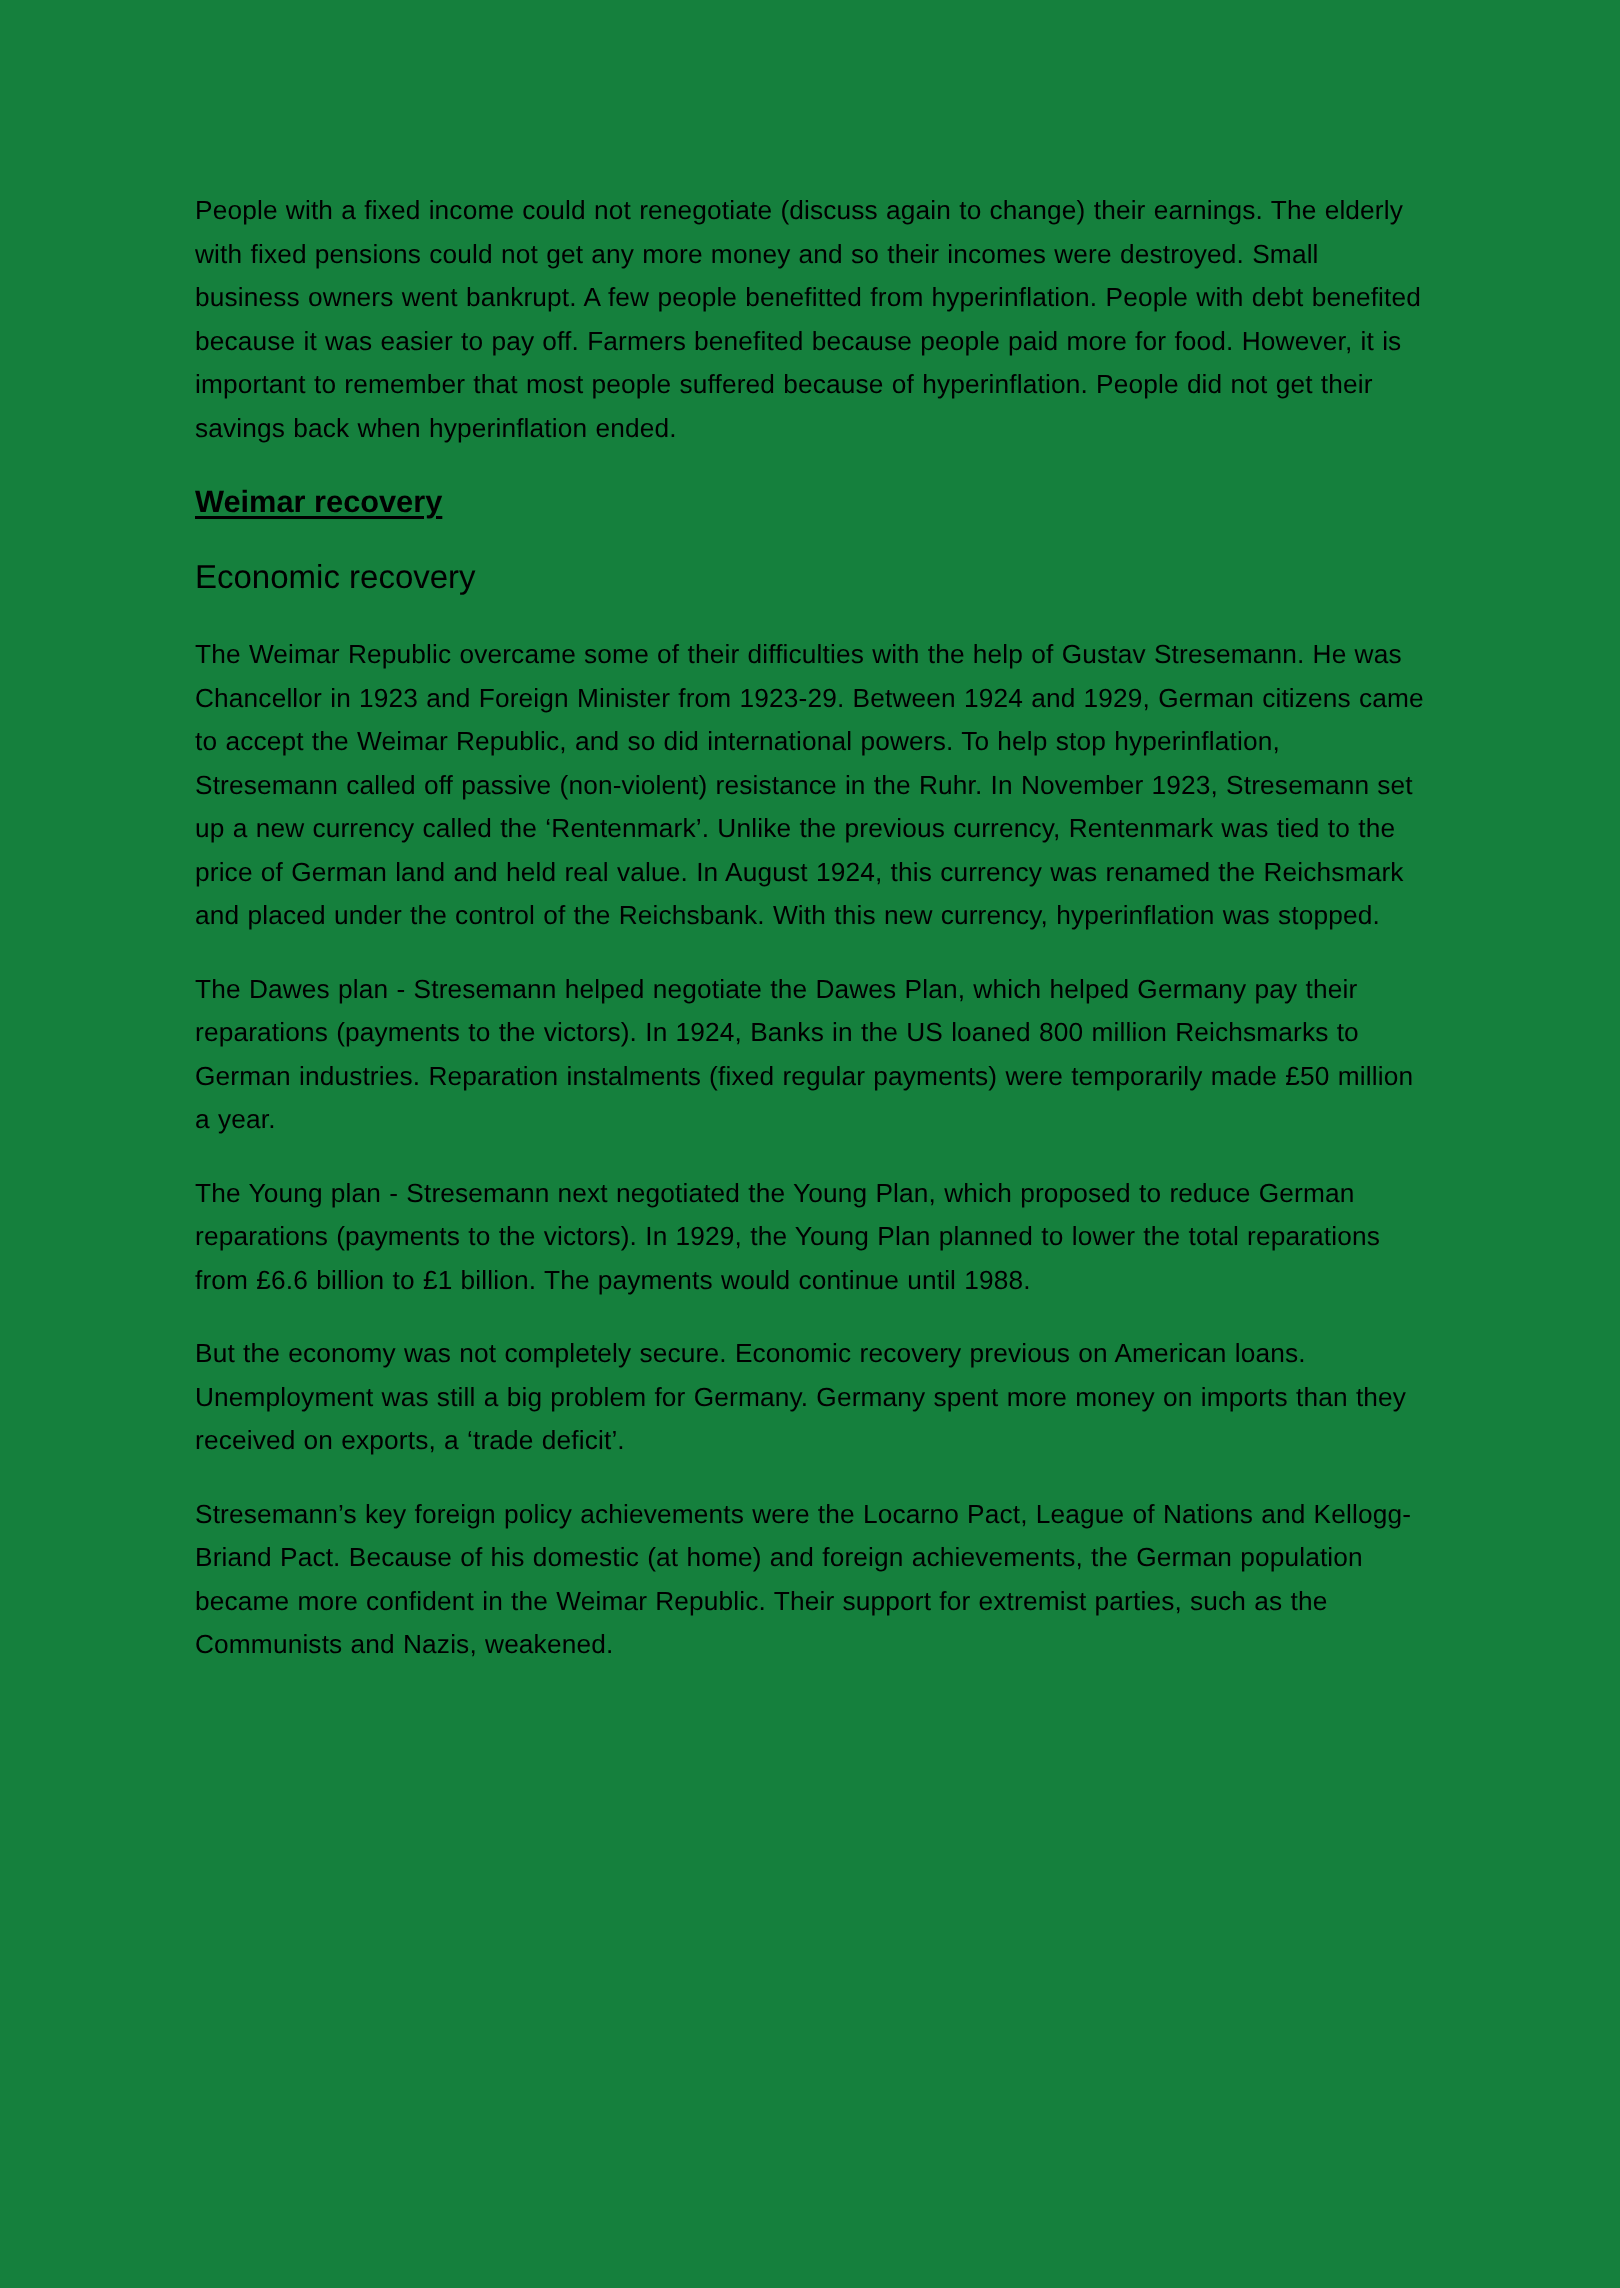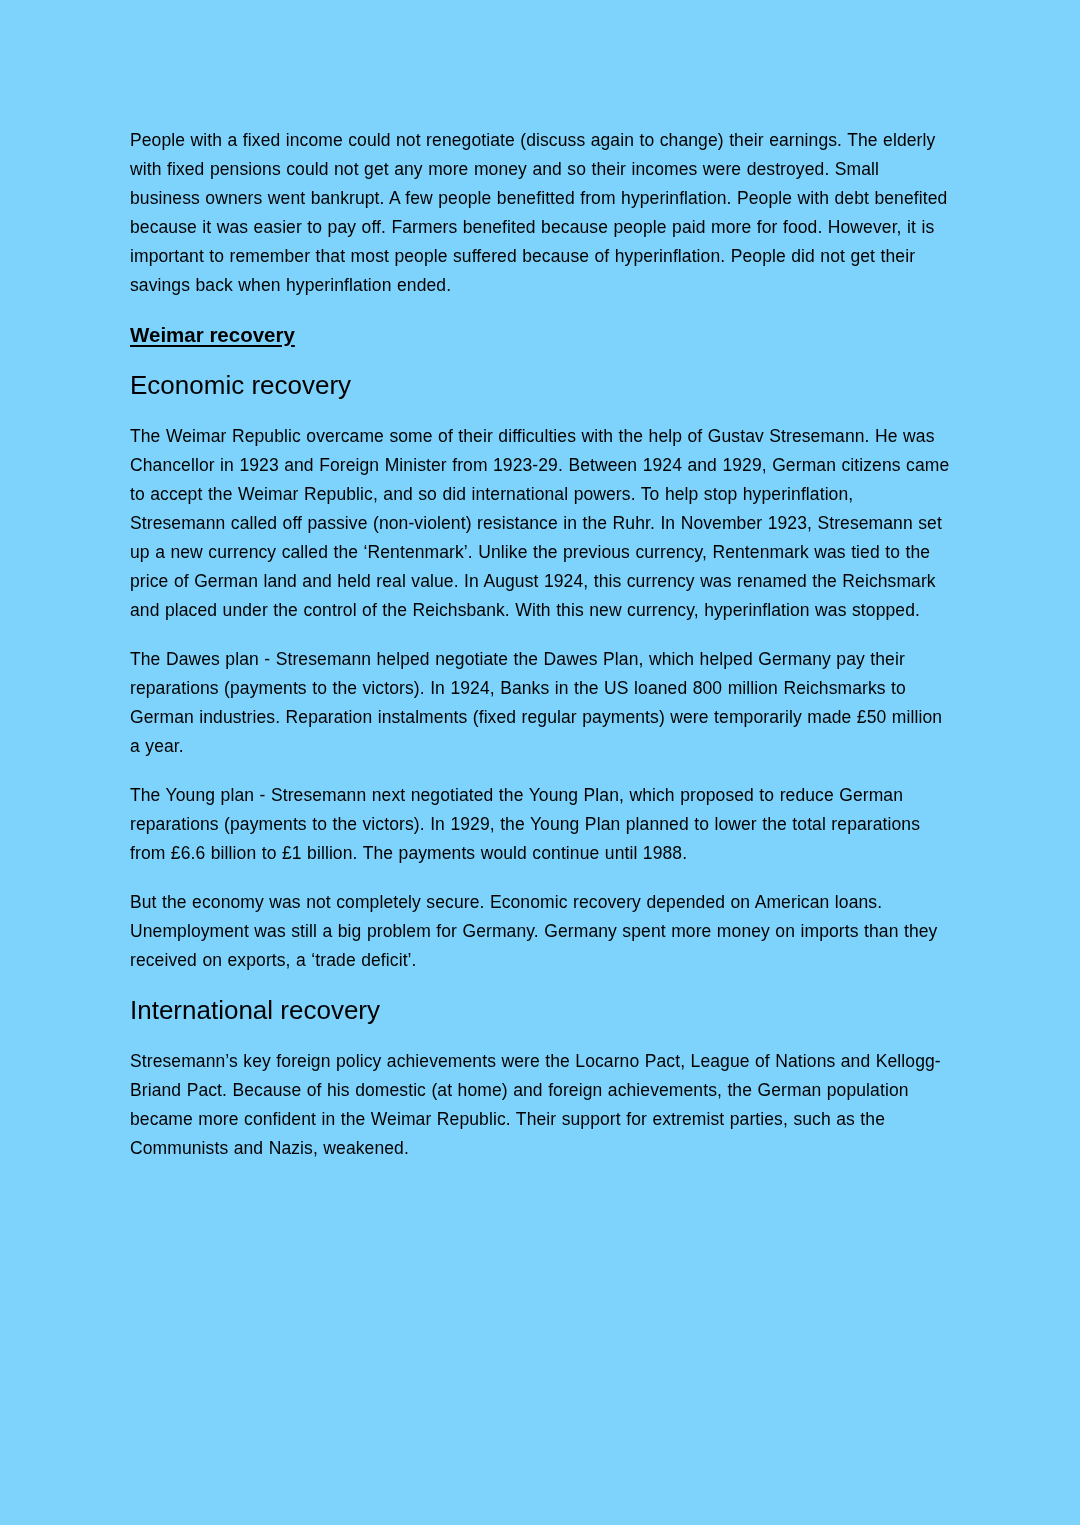--- a/index.html
+++ b/index.html
@@ -4,21 +4,21 @@
 <style>
   html, body {
     margin: 0;
     padding: 0;
     background: #ffffff;
   }
   .doc-page {
     position: relative;
     width: 1080px;
     height: 1525px;
-    background: #7dd3fc;
+    background: #15803d;
     color: #000000;
     font-family: "Liberation Sans", "DejaVu Sans", sans-serif;
     box-sizing: border-box;
     padding: 126px 130px 0 130px;
     overflow: hidden;
   }
   .doc-content {
     width: 822px;
   }
   .para {
@@ -30,21 +30,21 @@
   }
   .heading-underlined {
     font-size: 20.5px;
     line-height: 29px;
     font-weight: 700;
     text-decoration: underline;
     text-underline-offset: 3px;
     margin: 2px 0 21px 0;
   }
   .subheading {
-    font-size: 26px;
+    font-size: 22px;
     line-height: 30px;
     font-weight: 400;
     margin: 4px 0 22px 0;
   }
 </style>
 </head>
 <body>
 
 <div class="doc-page">
   <div class="doc-content">
@@ -55,20 +55,19 @@
 
     <h3 class="subheading">Economic recovery</h3>
 
     <p class="para">The Weimar Republic overcame some of their difficulties with the help of Gustav Stresemann. He was Chancellor in 1923 and Foreign Minister from 1923-29. Between 1924 and 1929, German citizens came to accept the Weimar Republic, and so did international powers. To help stop hyperinflation, Stresemann called off passive (non-violent) resistance in the Ruhr. In November 1923, Stresemann set up a new currency called the ‘Rentenmark’. Unlike the previous currency, Rentenmark was tied to the price of German land and held real value. In August 1924, this currency was renamed the Reichsmark and placed under the control of the Reichsbank. With this new currency, hyperinflation was stopped.</p>
 
     <p class="para">The Dawes plan - Stresemann helped negotiate the Dawes Plan, which helped Germany pay their reparations (payments to the victors). In 1924, Banks in the US loaned 800 million Reichsmarks to German industries. Reparation instalments (fixed regular payments) were temporarily made £50 million a year.</p>
 
     <p class="para">The Young plan - Stresemann next negotiated the Young Plan, which proposed to reduce German reparations (payments to the victors). In 1929, the Young Plan planned to lower the total reparations from £6.6 billion to £1 billion. The payments would continue until 1988.</p>
 
 
-    <p class="para">But the economy was not completely secure. Economic recovery depended on American loans. Unemployment was still a big problem for Germany. Germany spent more money on imports than they received on exports, a ‘trade deficit’.</p>
+    <p class="para">But the economy was not completely secure. Economic recovery previous on American loans. Unemployment was still a big problem for Germany. Germany spent more money on imports than they received on exports, a ‘trade deficit’.</p>
 
-    <h3 class="subheading">International recovery</h3>
 
     <p class="para">Stresemann’s key foreign policy achievements were the Locarno Pact, League of Nations and Kellogg-Briand Pact. Because of his domestic (at home) and foreign achievements, the German population became more confident in the Weimar Republic. Their support for extremist parties, such as the Communists and Nazis, weakened.</p>
 
   </div>
 </div>
 
 </body></html>

